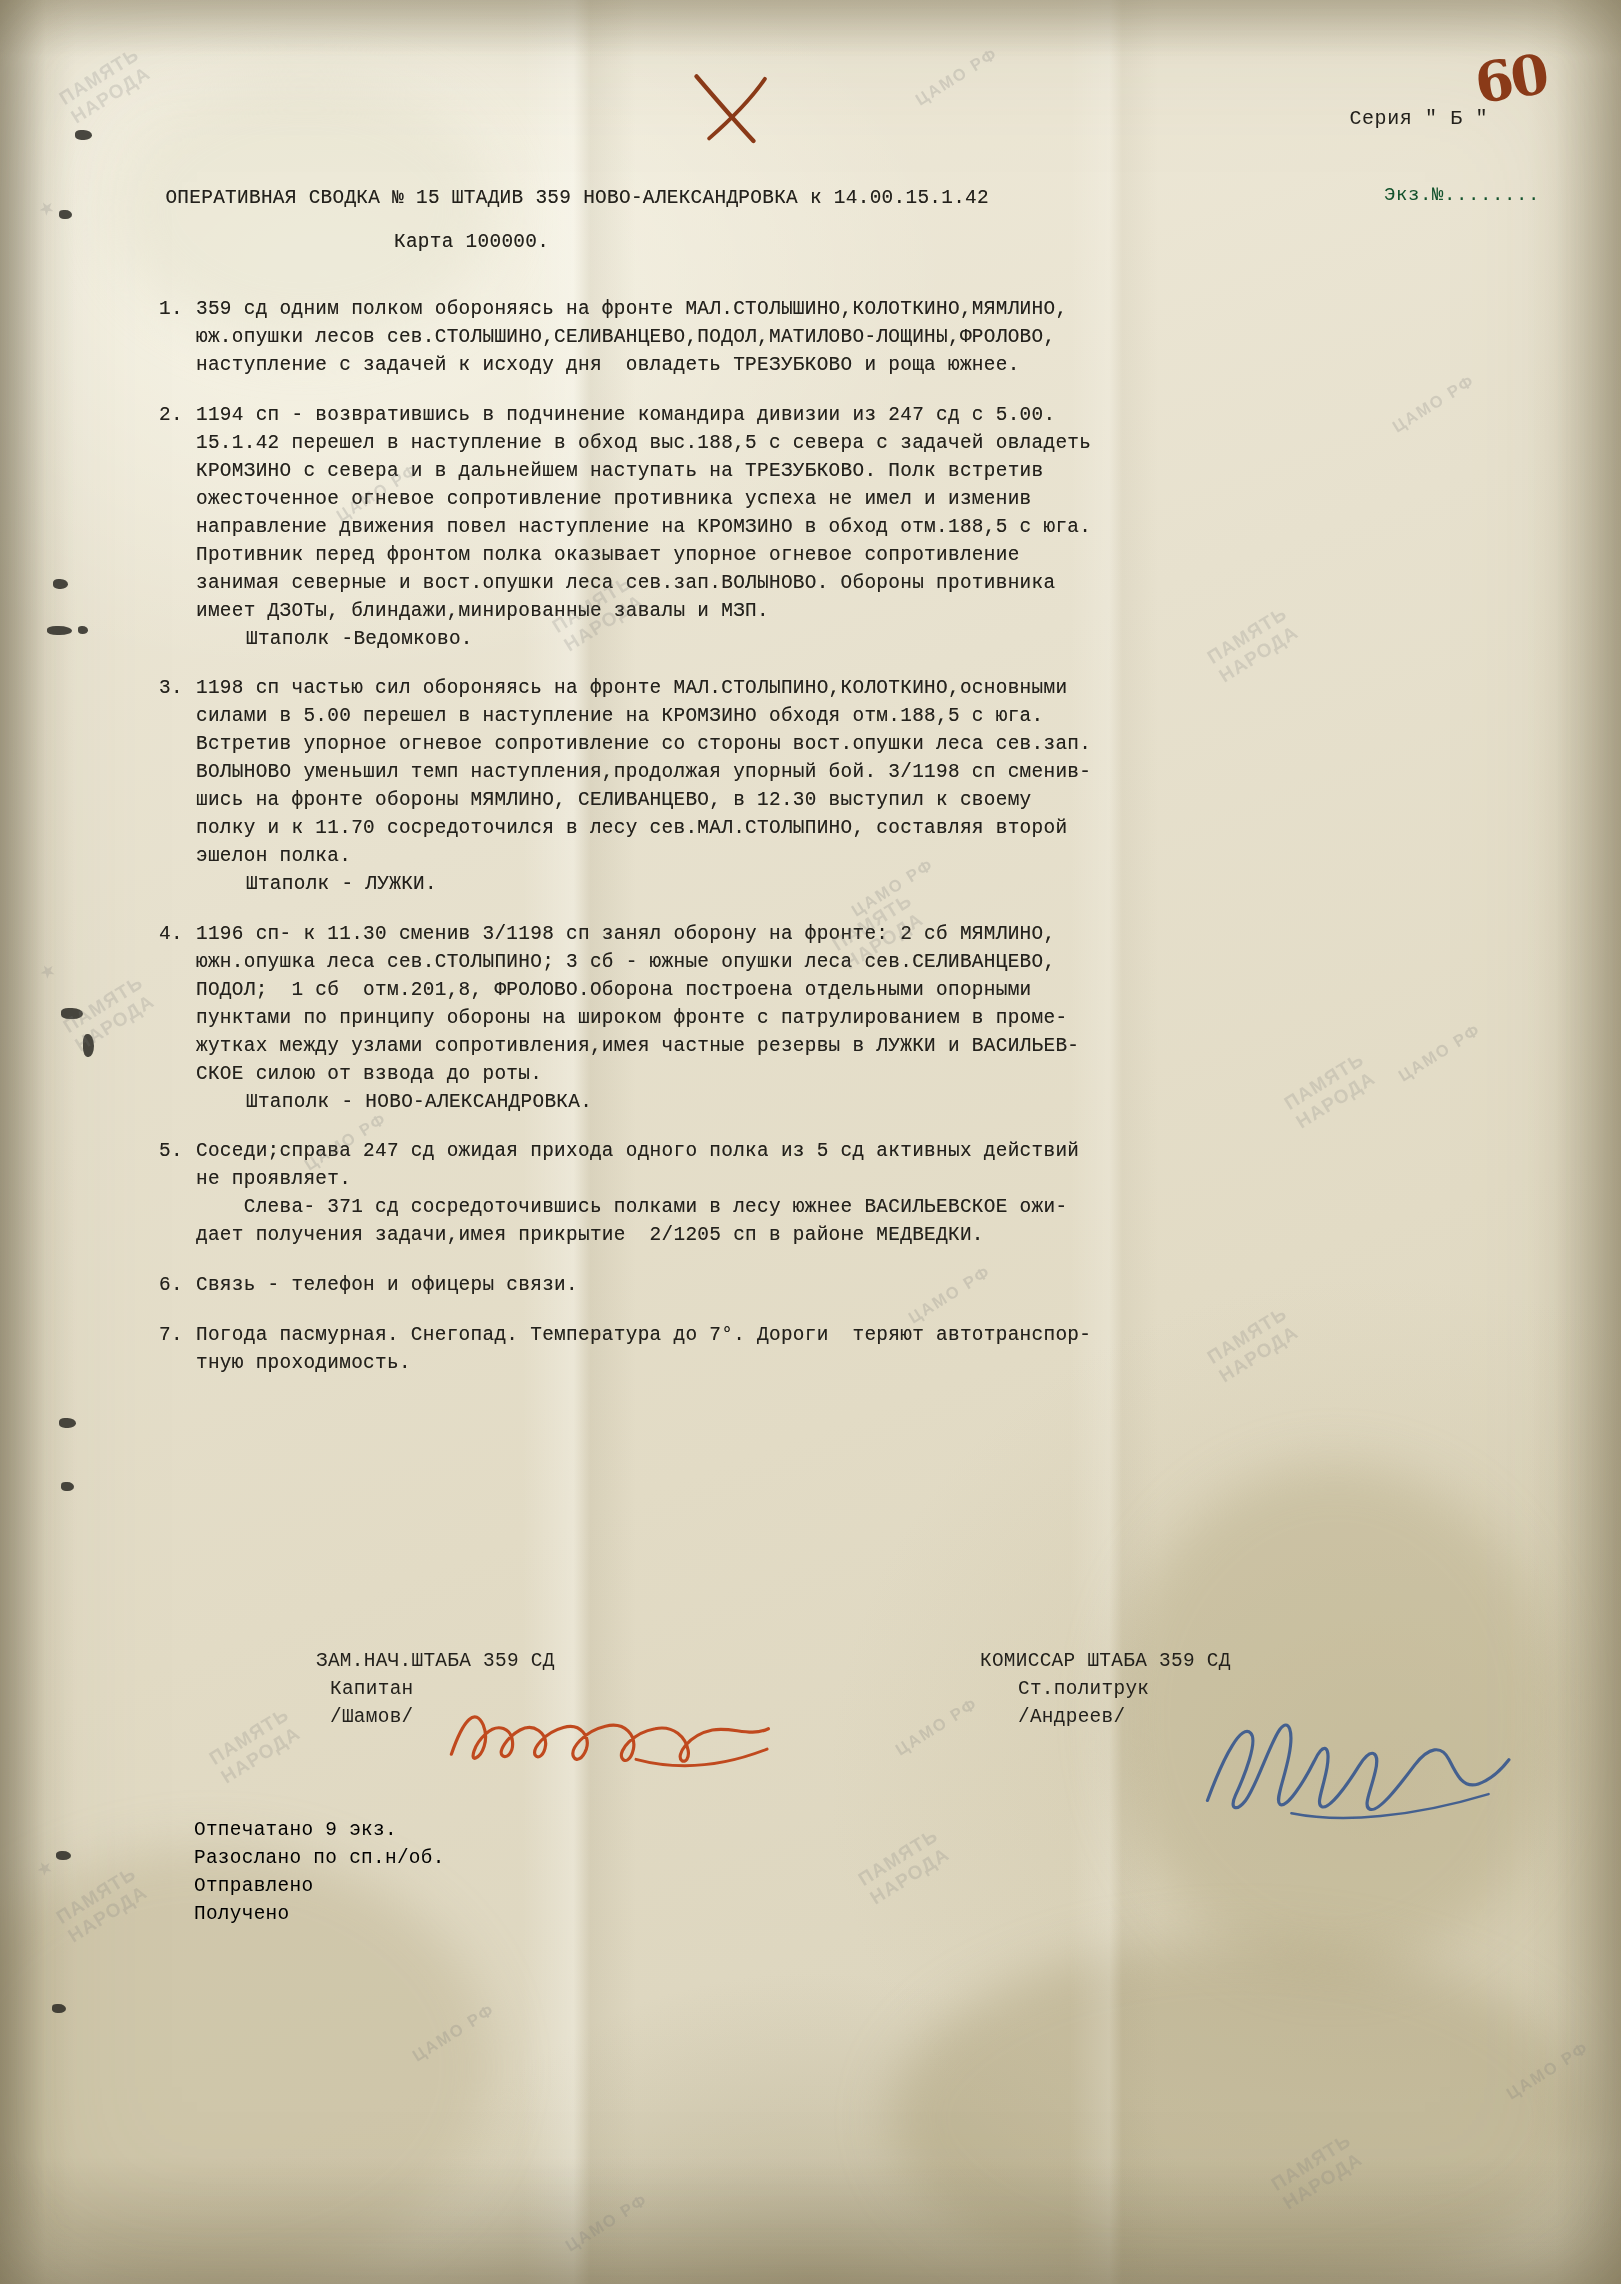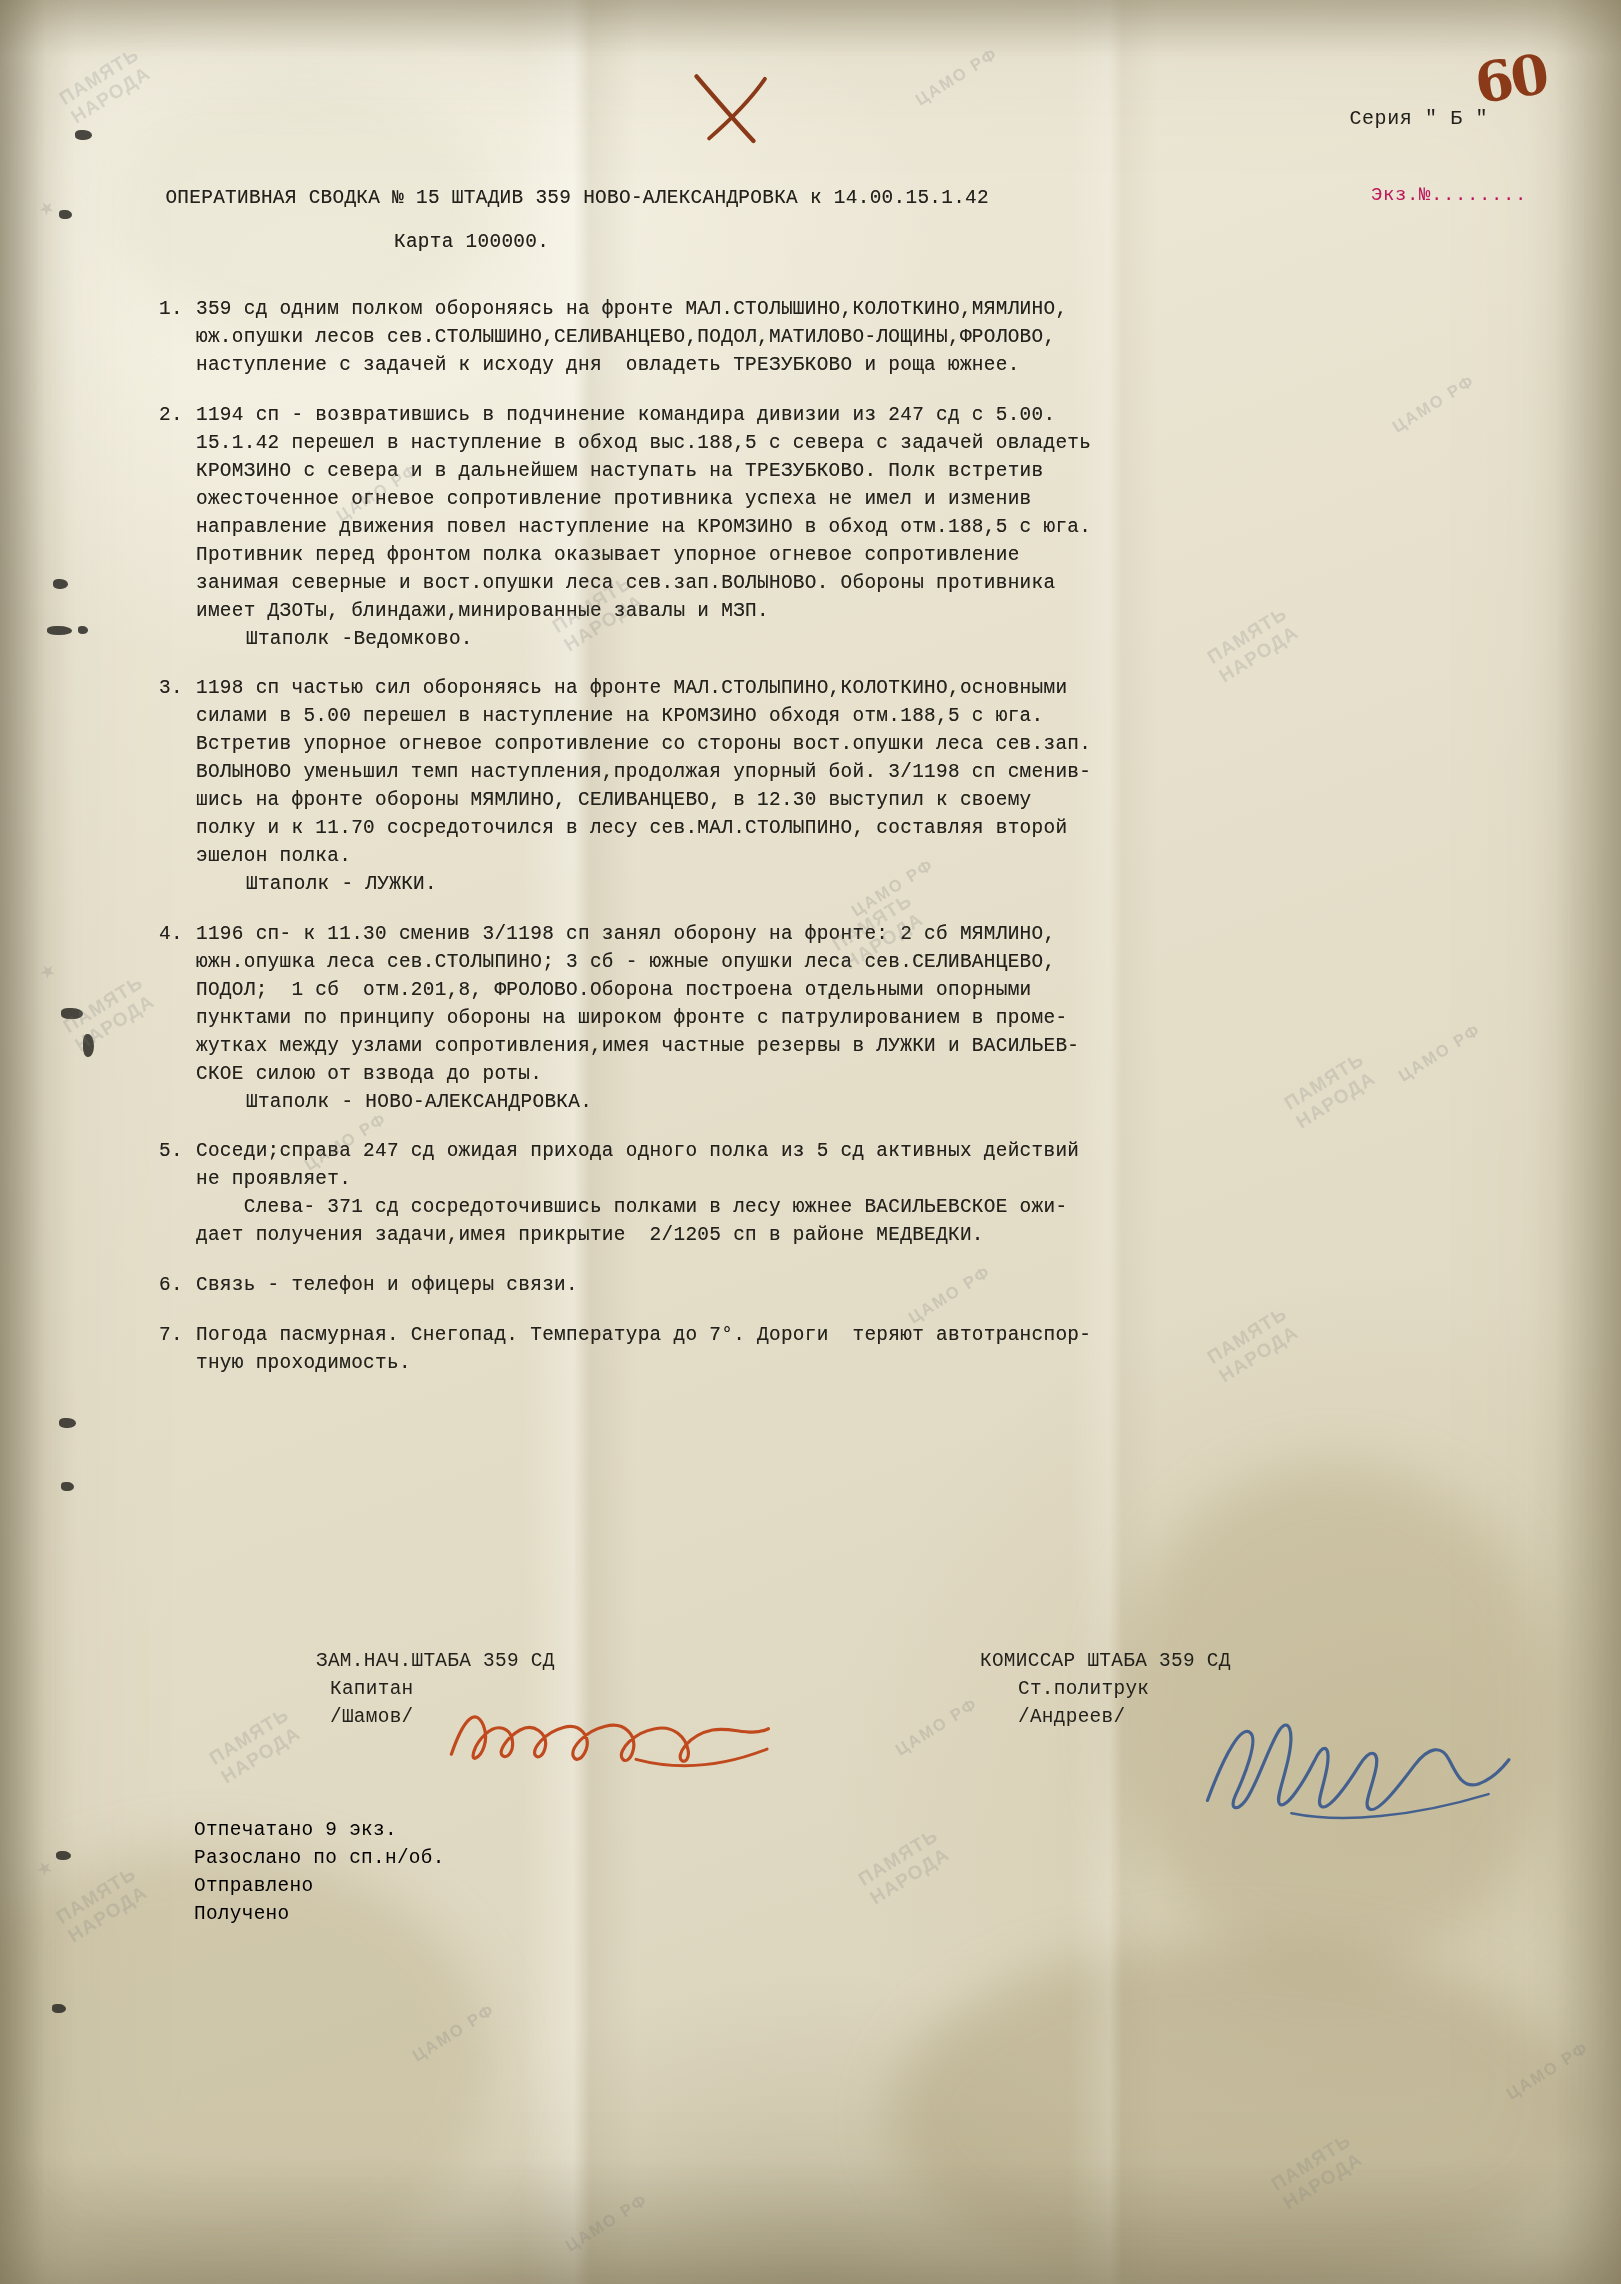--- a/index.html
+++ b/index.html
@@ -113,24 +113,24 @@
   .series {
     position: absolute;
     right: 134px;
     top: 107px;
     font-size: 20px;
     color: #23211c;
     letter-spacing: 0.6px;
   }
   .exemplar {
     position: absolute;
-    right: 95px;
+    right: 82px;
     top: 184px;
     font-size: 19px;
-    color: #be185d;
+    color: #14532d;
     letter-spacing: 0.6px;
   }
 
   
   .pagenum {
     position: absolute;
     right: 75px;
     top: 46px;
     font-family: "DejaVu Serif", serif;
     font-size: 55px;

